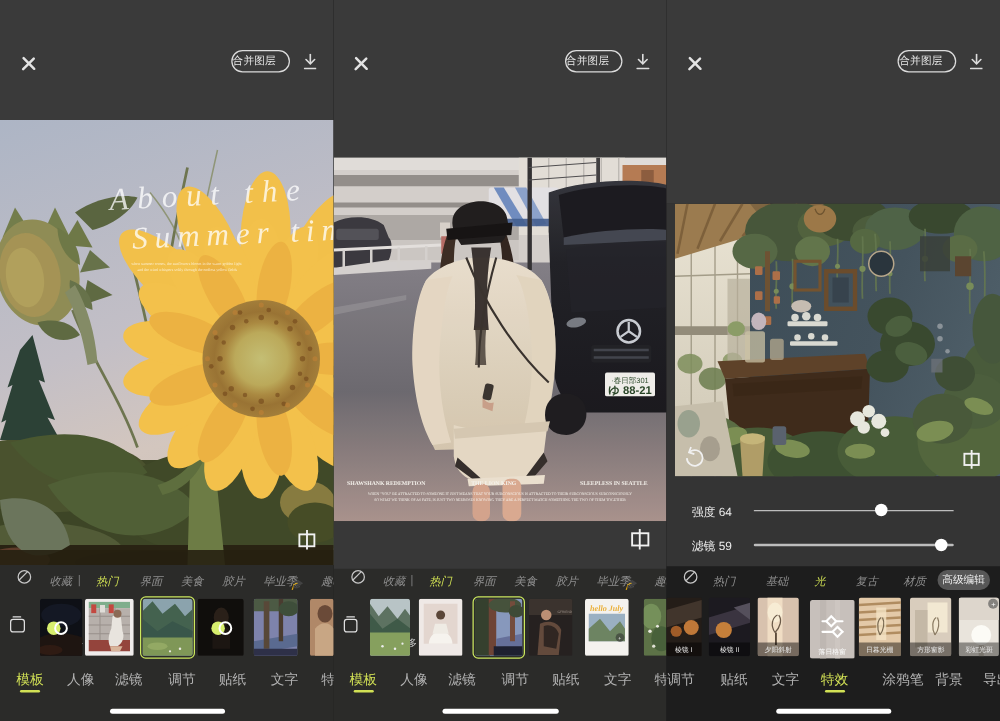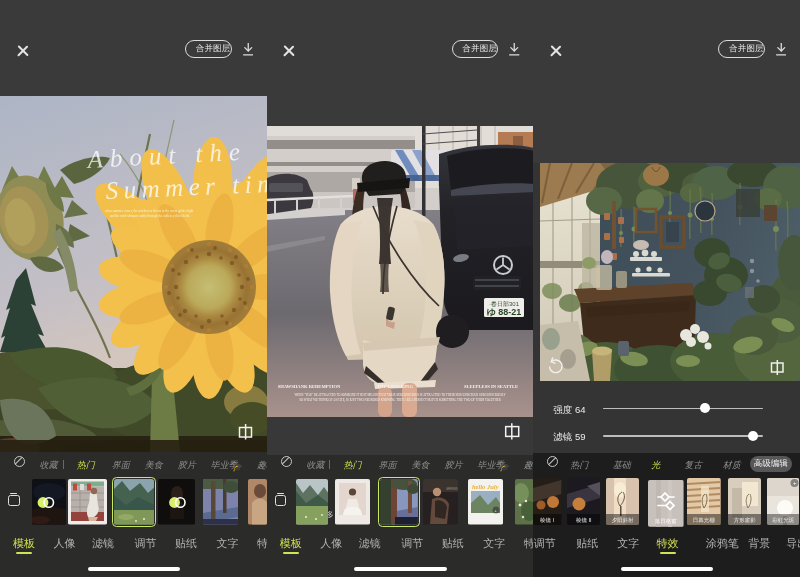--- a/index.html
+++ b/index.html
@@ -10,21 +10,21 @@
 #p2{left:266.67px;}
 #p3{left:533.33px;background:#1d1d1d;}
 .hdr{position:absolute;left:0;top:0;width:100%;background:#3a3a3a;}
 #p1 .hdr{height:96px;}
 #p2 .hdr{height:126px;}
 #p3 .hdr{height:163px;}
 .xic{position:absolute;left:16.5px;top:44.5px;width:11px;height:11px;}
 .xic:before,.xic:after{content:"";position:absolute;left:5px;top:-1px;width:1.6px;height:13.5px;background:#e3e3e3;border-radius:1px;}
 .xic:before{transform:rotate(45deg);}
 .xic:after{transform:rotate(-45deg);}
-.pill{position:absolute;left:185px;top:40px;width:46.5px;height:17.5px;border:1.2px solid #dcdcdc;border-radius:10px;box-sizing:border-box;color:#e8e8e8;font-size:8.5px;line-height:15.5px;text-align:right;letter-spacing:0.2px;}
+.pill{position:absolute;left:185px;top:40px;width:46.5px;height:17.5px;border:1.2px solid #dcdcdc;border-radius:10px;box-sizing:border-box;color:#e8e8e8;font-size:8.5px;line-height:15.5px;text-align:left;letter-spacing:0.2px;}
 .dlic{position:absolute;left:242.5px;top:42.5px;width:10.5px;height:13px;}
 .photo{position:absolute;left:0;}
 .cats{position:absolute;left:0;width:100%;top:455px;height:18px;font-size:9px;color:#8f8f8f;font-style:italic;}
 .cats span{position:absolute;top:4px;transform:translateX(-50%);white-space:nowrap;}
 .cats .on{color:#cfdf53;}
 .noic{position:absolute;left:14px;top:0.5px;width:11px;height:11px;border:1.4px solid #c7c7c7;border-radius:50%;box-sizing:border-box;}
 .noic:before{content:"";position:absolute;left:3.4px;top:-0.8px;width:1.4px;height:9.8px;background:#c7c7c7;transform:rotate(45deg);}
 .thumbs{position:absolute;top:479px;left:0;width:100%;height:45.5px;}
 .th{position:absolute;top:0;height:45.5px;overflow:hidden;border-radius:2px;}
 .th.sel{outline:1.6px solid #cbe85f;outline-offset:1.4px;border-radius:2.5px;}

